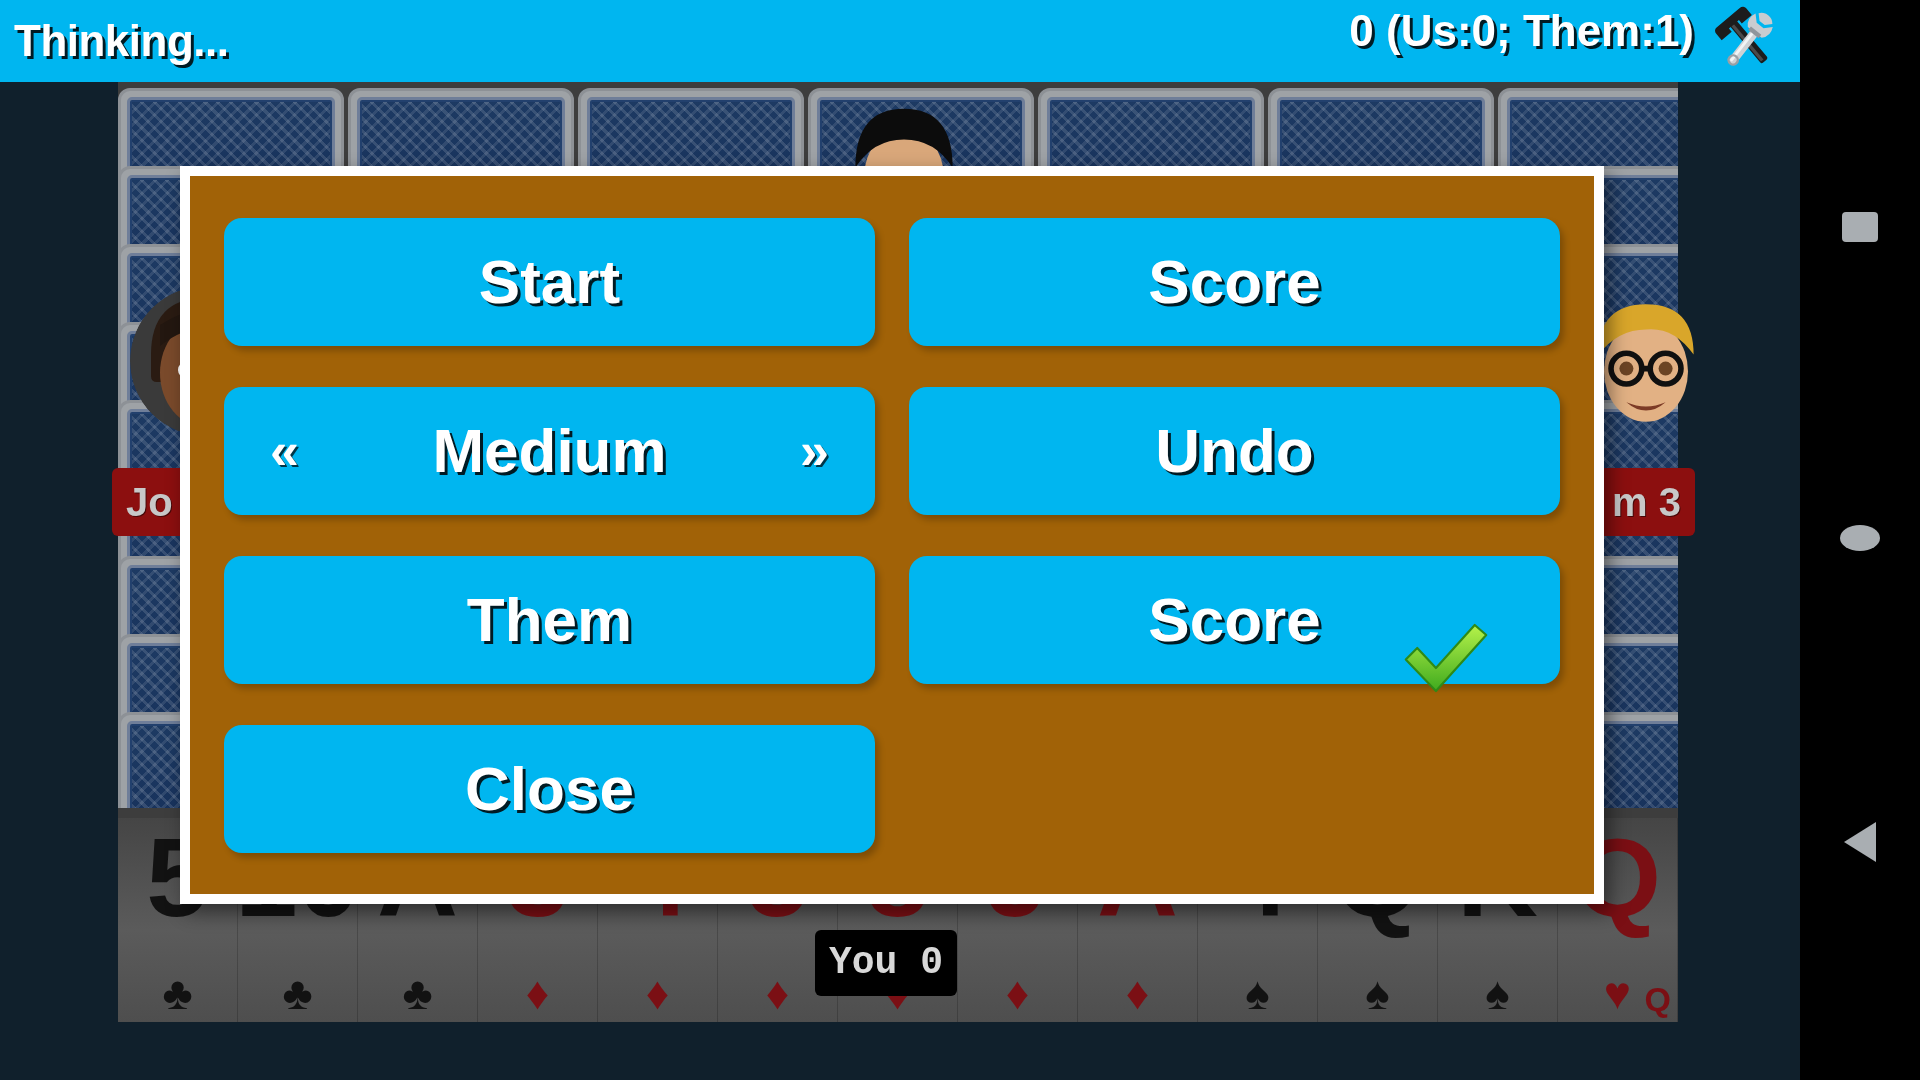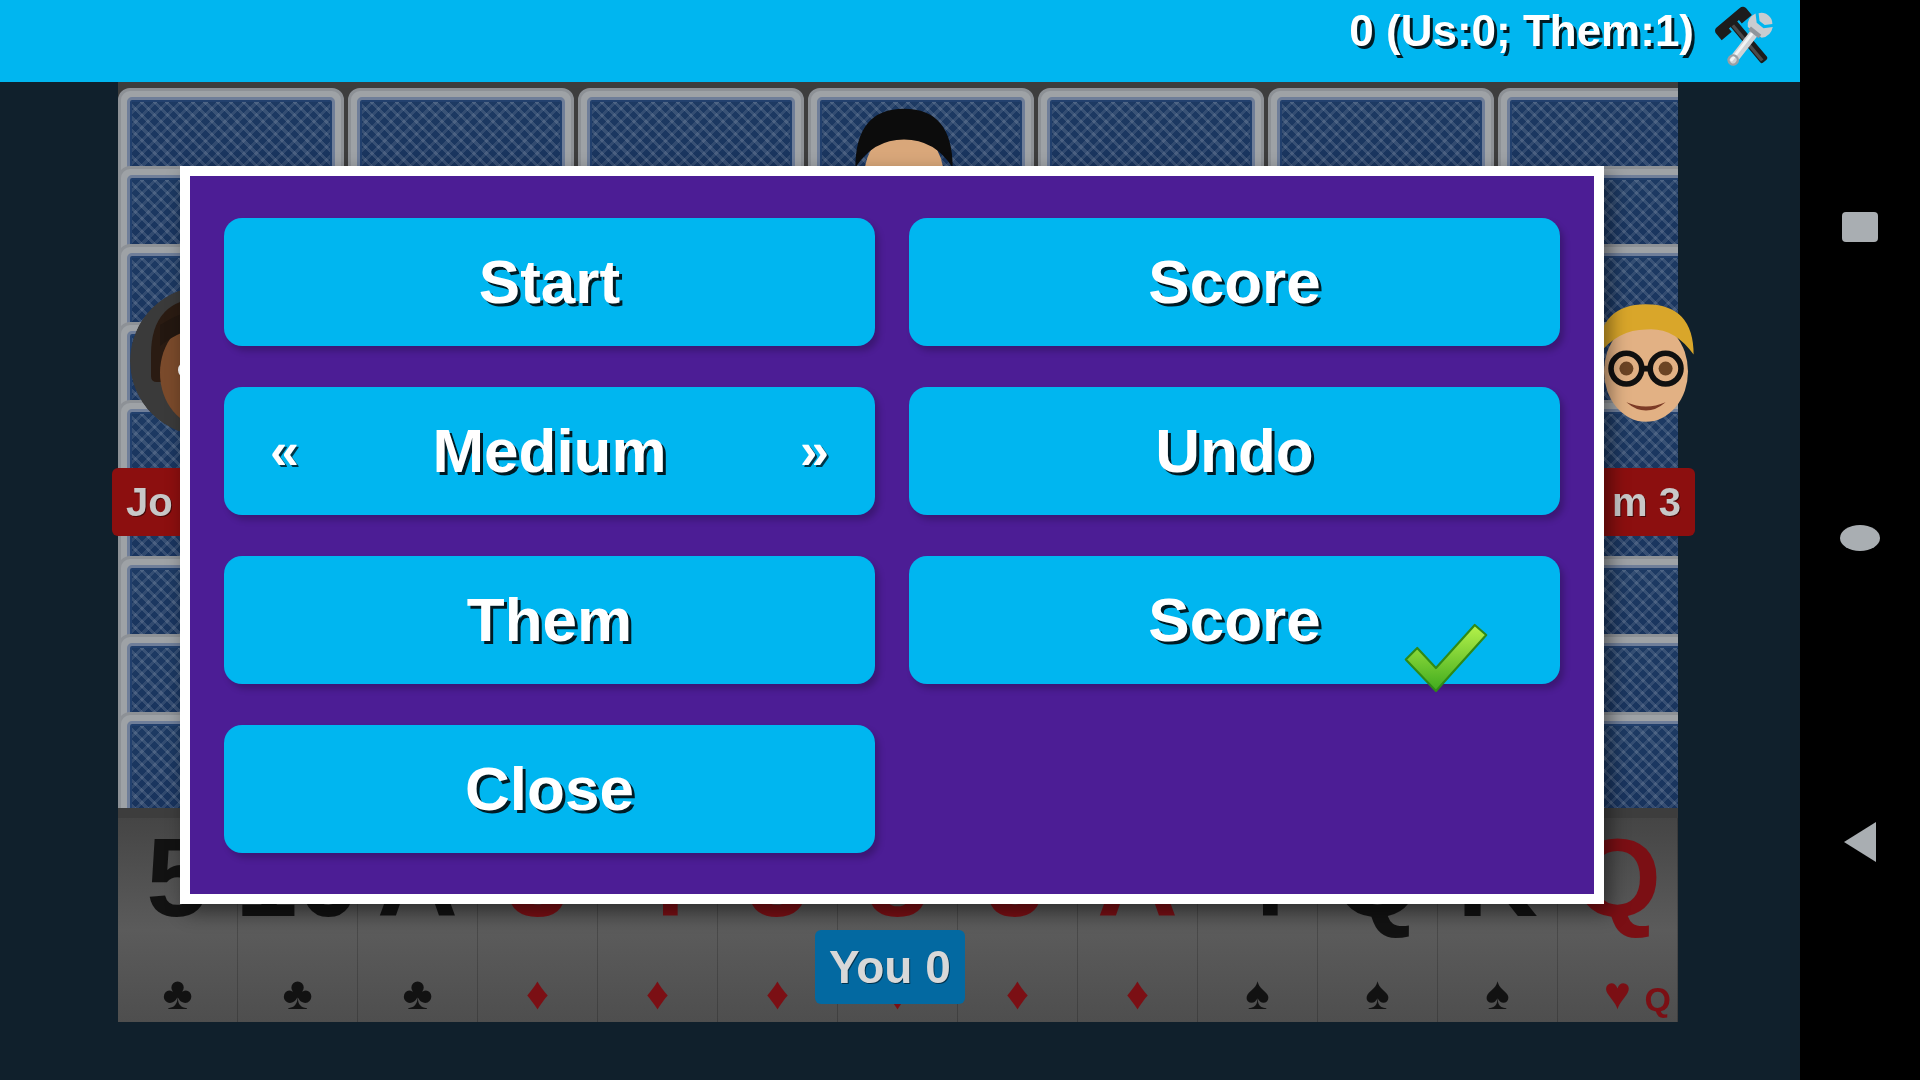--- a/index.html
+++ b/index.html
@@ -87,23 +87,24 @@
     background: #8c0f0f;
     color: #c8c8c8;
     font-size: 40px; font-weight: bold;
     padding: 14px 14px;
     border-radius: 6px;
     white-space: nowrap;
     line-height: 1;
     text-shadow: 1px 1px 0 rgba(0,0,0,0.5);
   }
   .nameplate.you {
-    background: #0369a1;
+    background: #000000;
     color: #d8d8d8;
-    font-size: 46px;
+    font-size: 38px;
+    font-family: Liberation Mono, monospace;
   }
 
   
   .hand {
     position: absolute; left: 118px; top: 818px;
     width: 1560px; height: 204px;
     display: flex;
   }
   .hand-card {
     position: relative;
@@ -141,21 +142,21 @@
   .dialog {
     position: absolute;
     left: 180px; top: 166px;
     width: 1424px; height: 738px;
     background: #ffffff;
     padding: 10px;
     box-shadow: 6px 8px 18px rgba(0,0,0,0.45);
   }
   .dialog-inner {
     width: 100%; height: 100%;
-    background: #4c1d95;
+    background: #a16207;
     padding: 30px 34px;
     display: grid;
     grid-template-columns: 1fr 1fr;
     grid-template-rows: repeat(4, 1fr);
     column-gap: 34px;
     row-gap: 18px;
     align-content: start;
   }
   .btn-cell { display: flex; align-items: center; justify-content: center; }
 
@@ -571,20 +572,21 @@
               <span class="btn-label">Close</span>
             </button>
           </div>
           <div class="btn-cell">
             <button class="btn empty"></button>
           </div>
         </div>
     </div>
 
     <div class="titlebar">
+      <span class="title-text">Thinking...</span>
       <div class="titlebar-right">
         <span class="score-text">0 (Us:0; Them:1)</span>
         <span>
           <svg class="tools-icon" viewBox="0 0 64 64">
             <g transform="rotate(-40 32 32)">
               <rect x="28" y="10" width="8" height="46" rx="2" fill="#1c1c1c"></rect>
               <rect x="29" y="12" width="3" height="42" fill="#4a4a4a"></rect>
               <path d="M18 4 h28 a4 4 0 0 1 4 4 v8 h-12 v-4 h-12 v4 h-12 v-8 a4 4 0 0 1 4 -4 z" fill="#1c1c1c"></path>
             </g>
             <g transform="rotate(38 32 32)">

